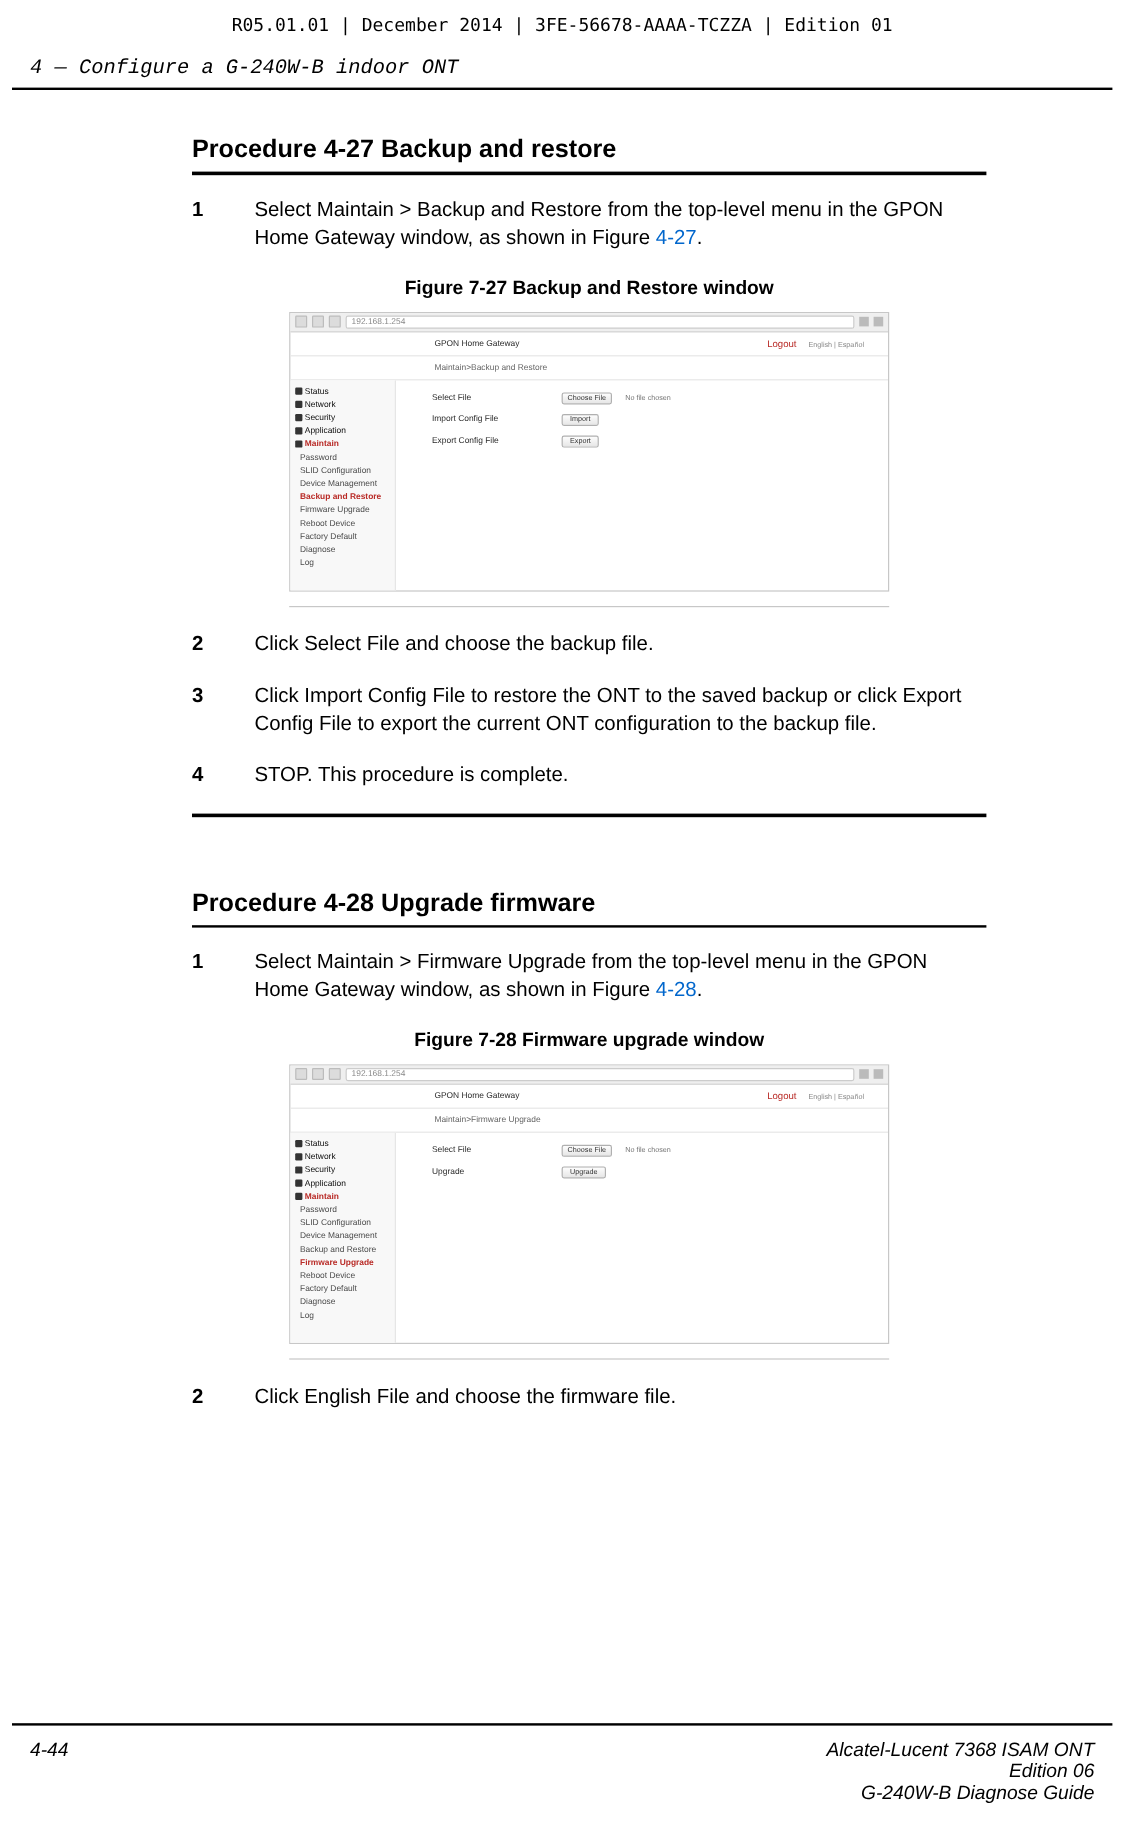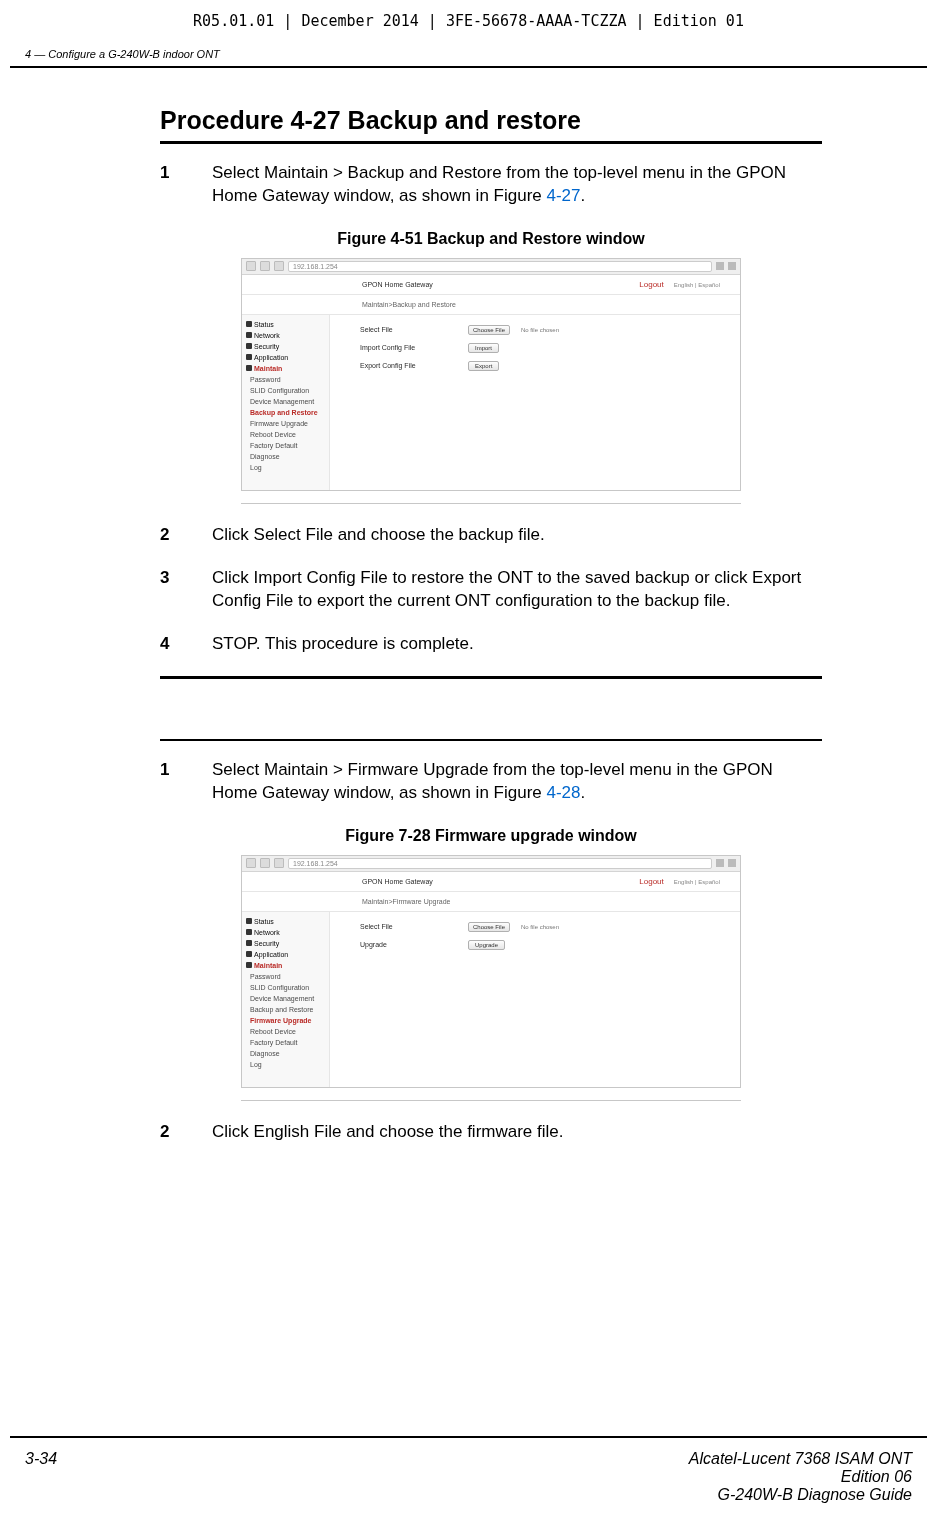--- a/index.html
+++ b/index.html
@@ -13,28 +13,29 @@
     }
     .header-topline {
       text-align: center;
       font-family: monospace;
       font-size: 15px;
       padding-top: 12px;
     }
     .chapter-row {
       padding: 18px 25px 6px 25px;
       font-style: italic;
-      font-size: 11px;
+      font-size: 17px;
+      font-family: Liberation Mono, monospace;
     }
     .chapter-rule { margin: 0 10px; border: none; border-top: 2px solid #000; }
     .content { padding: 0 115px 0 160px; }
     .proc-title {
       font-family: "Trebuchet MS", Arial, sans-serif;
       font-weight: bold;
-      font-size: 25px;
+      font-size: 21px;
       margin-top: 38px;
       margin-bottom: 6px;
     }
     .proc-rule { border: none; border-top: 3px solid #000; margin-bottom: 18px; }
     .proc-rule.thin { border-top-width: 2px; }
     .step { display: flex; margin-bottom: 20px; font-size: 17px; line-height: 1.35; }
     .step-num { width: 40px; font-weight: bold; }
     .step-text { flex: 1; margin-left: 12px; }
     .fig-ref { color: #0066cc; }
     .figure-caption {
@@ -99,21 +100,21 @@
   <div class="proc-title">Procedure 4-27  Backup and restore</div>
   <hr class="proc-rule">
 
   <div class="step">
     <div class="step-num">1</div>
     <div class="step-text">
       <span>Select Maintain &gt; Backup and Restore from the top-level menu in the GPON Home Gateway window, as shown in Figure </span><span class="fig-ref">4-27</span><span>.</span>
     </div>
   </div>
 
-  <div class="figure-caption">Figure 4-51  Backup and Restore window</div>
+  <div class="figure-caption">Figure 7-27  Backup and Restore window</div>
 
   <div class="mini-shot">
     <div class="ms-chrome">
       <span class="ms-nav-icon"></span>
       <span class="ms-nav-icon"></span>
       <span class="ms-nav-icon"></span>
       <span class="ms-url">192.168.1.254</span>
       <span class="ms-star"></span>
       <span class="ms-menu"></span>
     </div>
@@ -184,20 +185,21 @@
     <div class="step-num">3</div>
     <div class="step-text">Click Import Config File to restore the ONT to the saved backup or click Export Config File to export the current ONT configuration to the backup file.</div>
   </div>
   <div class="step">
     <div class="step-num">4</div>
     <div class="step-text">STOP. This procedure is complete.</div>
   </div>
 
   <hr class="proc-end">
 
+  <div class="proc-title">Procedure 4-28  Upgrade firmware</div>
   <hr class="proc-rule thin">
 
   <div class="step">
     <div class="step-num">1</div>
     <div class="step-text">
       <span>Select Maintain &gt; Firmware Upgrade from the top-level menu in the GPON Home Gateway window, as shown in Figure </span><span class="fig-ref">4-28</span><span>.</span>
     </div>
   </div>
 
   <div class="figure-caption">Figure 7-28  Firmware upgrade window</div>
@@ -268,19 +270,19 @@
 
   <div class="step">
     <div class="step-num">2</div>
     <div class="step-text">Click English File and choose the firmware file.</div>
   </div>
 
 </div>
 
 <hr class="footer-rule">
 <div class="footer">
-  <div>3-34</div>
+  <div>4-44</div>
   <div class="footer-right">
     <div>Alcatel-Lucent 7368 ISAM ONT</div>
     <div>Edition 06</div>
     <div>G-240W-B Diagnose Guide</div>
   </div>
 </div>
 
 </body></html>

